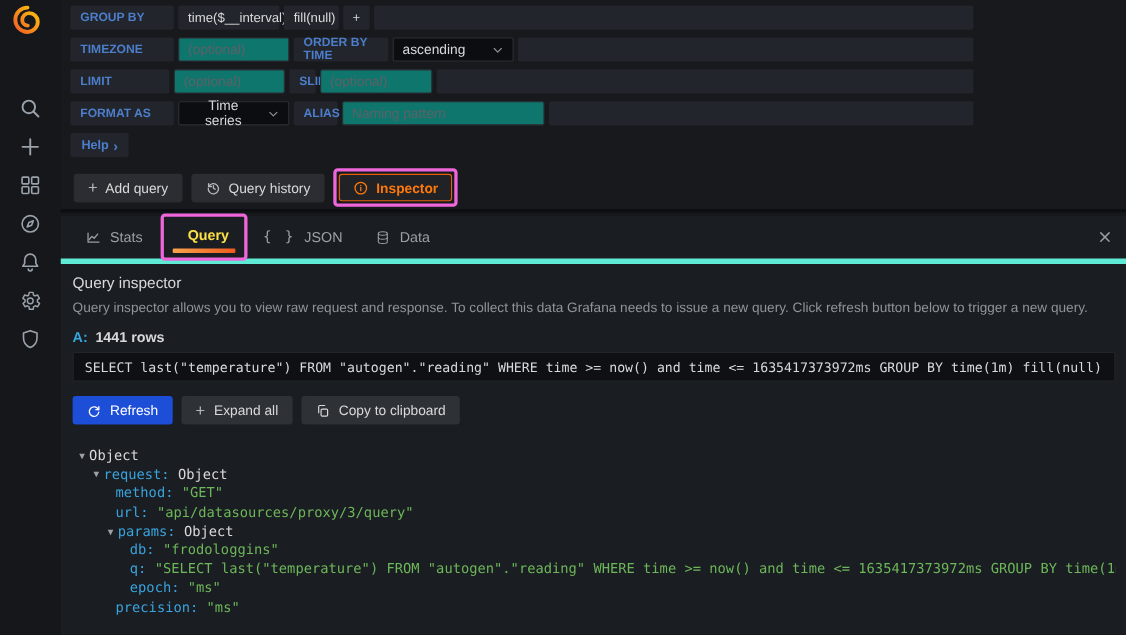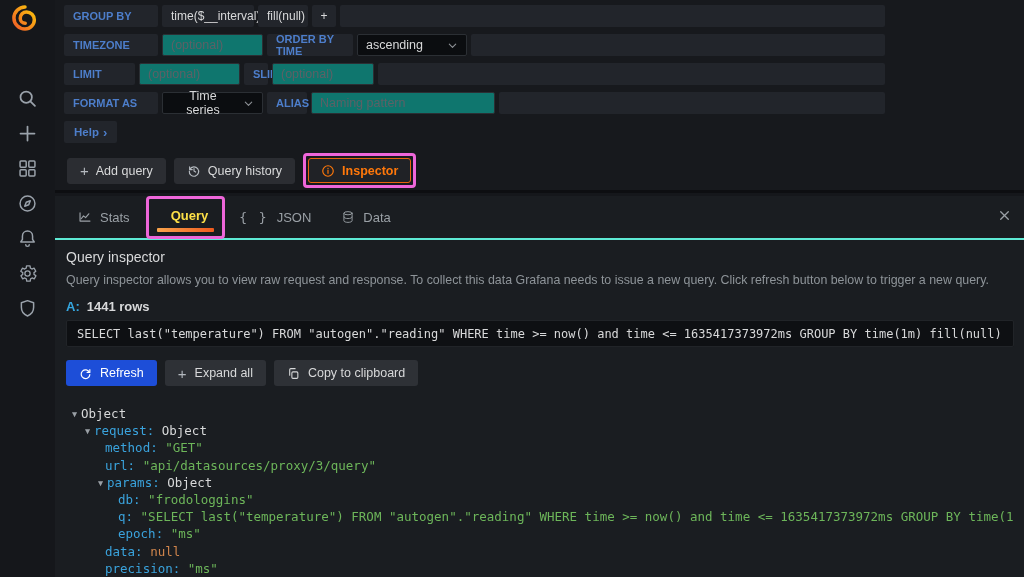--- a/index.html
+++ b/index.html
@@ -38,21 +38,21 @@
     font-size:12.5px; font-weight:500; display:flex; align-items:center; gap:7px; padding:0 12px; margin-right:8px; cursor:pointer; }
   .tb-btn svg { width:14px; height:14px; color:#b4b9bf; }
   .tb-btn .plus { font-size:15px; font-weight:400; color:#b4b9bf; line-height:1; }
   .hl-box { border:3px solid #ee66d9; border-radius:4px; padding:2px; display:inline-flex; }
   .inspector-btn { height:25px; background:#202226; border:1px solid #e8620d; border-radius:3px; color:#ff780a;
     font-size:12.5px; font-weight:600; display:flex; align-items:center; gap:7px; padding:0 12px; cursor:pointer; }
   .inspector-btn svg { width:14px; height:14px; color:#ff780a; }
 
   
   .drawer { position:absolute; left:55px; top:196px; right:0; bottom:0; background:#1a1d21; }
-  .tabbar { position:relative; height:44px; border-bottom:2px solid #5eead4; display:flex; align-items:center; padding-left:23px; }
+  .tabbar { position:relative; height:44px; border-bottom:5px solid #5eead4; display:flex; align-items:center; padding-left:23px; }
   .tab { display:flex; align-items:center; gap:8px; color:#9aa0a6; font-size:13px; margin-right:30px; cursor:pointer; }
   .tab svg { width:14px; height:14px; }
   .tab .braces { font-size:13px; font-family:"DejaVu Sans Mono", monospace; letter-spacing:2px; }
   .tab-active-wrap { margin-right:14px; margin-left:-14px; }
   .tab-active-inner { position:relative; display:flex; align-items:center; gap:8px; color:#fde047; font-size:13px;
     font-weight:bold; padding:7px 12px 11px; cursor:pointer; }
   .tab-underline { position:absolute; left:6px; right:6px; bottom:2px; height:4px; border-radius:1px;
     background:linear-gradient(90deg,#f8a44c,#ef5a1e); }
   .close-btn { position:absolute; right:9px; top:8px; width:22px; height:22px; display:flex; align-items:center;
     justify-content:center; color:#9aa0a6; cursor:pointer; }
@@ -164,21 +164,21 @@
           <span>ascending</span>
           <span class="chev">
             <svg viewBox="0 0 24 24" fill="none" stroke="currentColor" stroke-width="2.4" stroke-linecap="round" stroke-linejoin="round">
               <path d="M5 9l7 7 7-7"></path>
             </svg>
           </span>
         </div>
         <div class="cell cell-filler"></div>
       </div>
       <div class="qrow" style="top: 63px;">
-        <div class="cell cell-label" style="width: 71px;">LIMIT</div>
+        <div class="cell cell-label" style="width: 90px;">LIMIT</div>
         <div class="cell cell-input" style="width: 101px;">
           <input placeholder="(optional)" style="">
         </div>
         <div class="cell cell-label" style="width: 24px;">SLIMIT</div>
         <div class="cell cell-input" style="width: 102px;">
           <input placeholder="(optional)" style="">
         </div>
         <div class="cell cell-filler"></div>
       </div>
       <div class="qrow" style="top: 92px;">
@@ -311,17 +311,16 @@
 
     <div class="json-tree" id="json-tree">
         <div class="tline" style="padding-left: 2px;"><span class="tarrow">▼</span><span class="tval-obj">Object</span></div>
         <div class="tline" style="padding-left: 15px;"><span class="tarrow">▼</span><span class="tkey">request:</span> <span class="tval-obj">Object</span></div>
         <div class="tline" style="padding-left: 35px;"><span class="tkey">method:</span> <span class="tval-str">"GET"</span></div>
         <div class="tline" style="padding-left: 35px;"><span class="tkey">url:</span> <span class="tval-str">"api/datasources/proxy/3/query"</span></div>
         <div class="tline" style="padding-left: 28px;"><span class="tarrow">▼</span><span class="tkey">params:</span> <span class="tval-obj">Object</span></div>
         <div class="tline" style="padding-left: 48px;"><span class="tkey">db:</span> <span class="tval-str">"frodologgins"</span></div>
         <div class="tline" style="padding-left: 48px;"><span class="tkey">q:</span> <span class="tval-str">"SELECT last("temperature") FROM "autogen"."reading" WHERE time &gt;= now() and time &lt;= 1635417373972ms GROUP BY time(1m) fill(null)"</span></div>
         <div class="tline" style="padding-left: 48px;"><span class="tkey">epoch:</span> <span class="tval-str">"ms"</span></div>
-        <div class="tline" style="padding-left: 35px;"><span class="tkey">data:</span> <span class="tval-null">null</span></div>
         <div class="tline" style="padding-left: 35px;"><span class="tkey">precision:</span> <span class="tval-str">"ms"</span></div>
       </div>
   </div>
 </div>
 
 </body></html>

